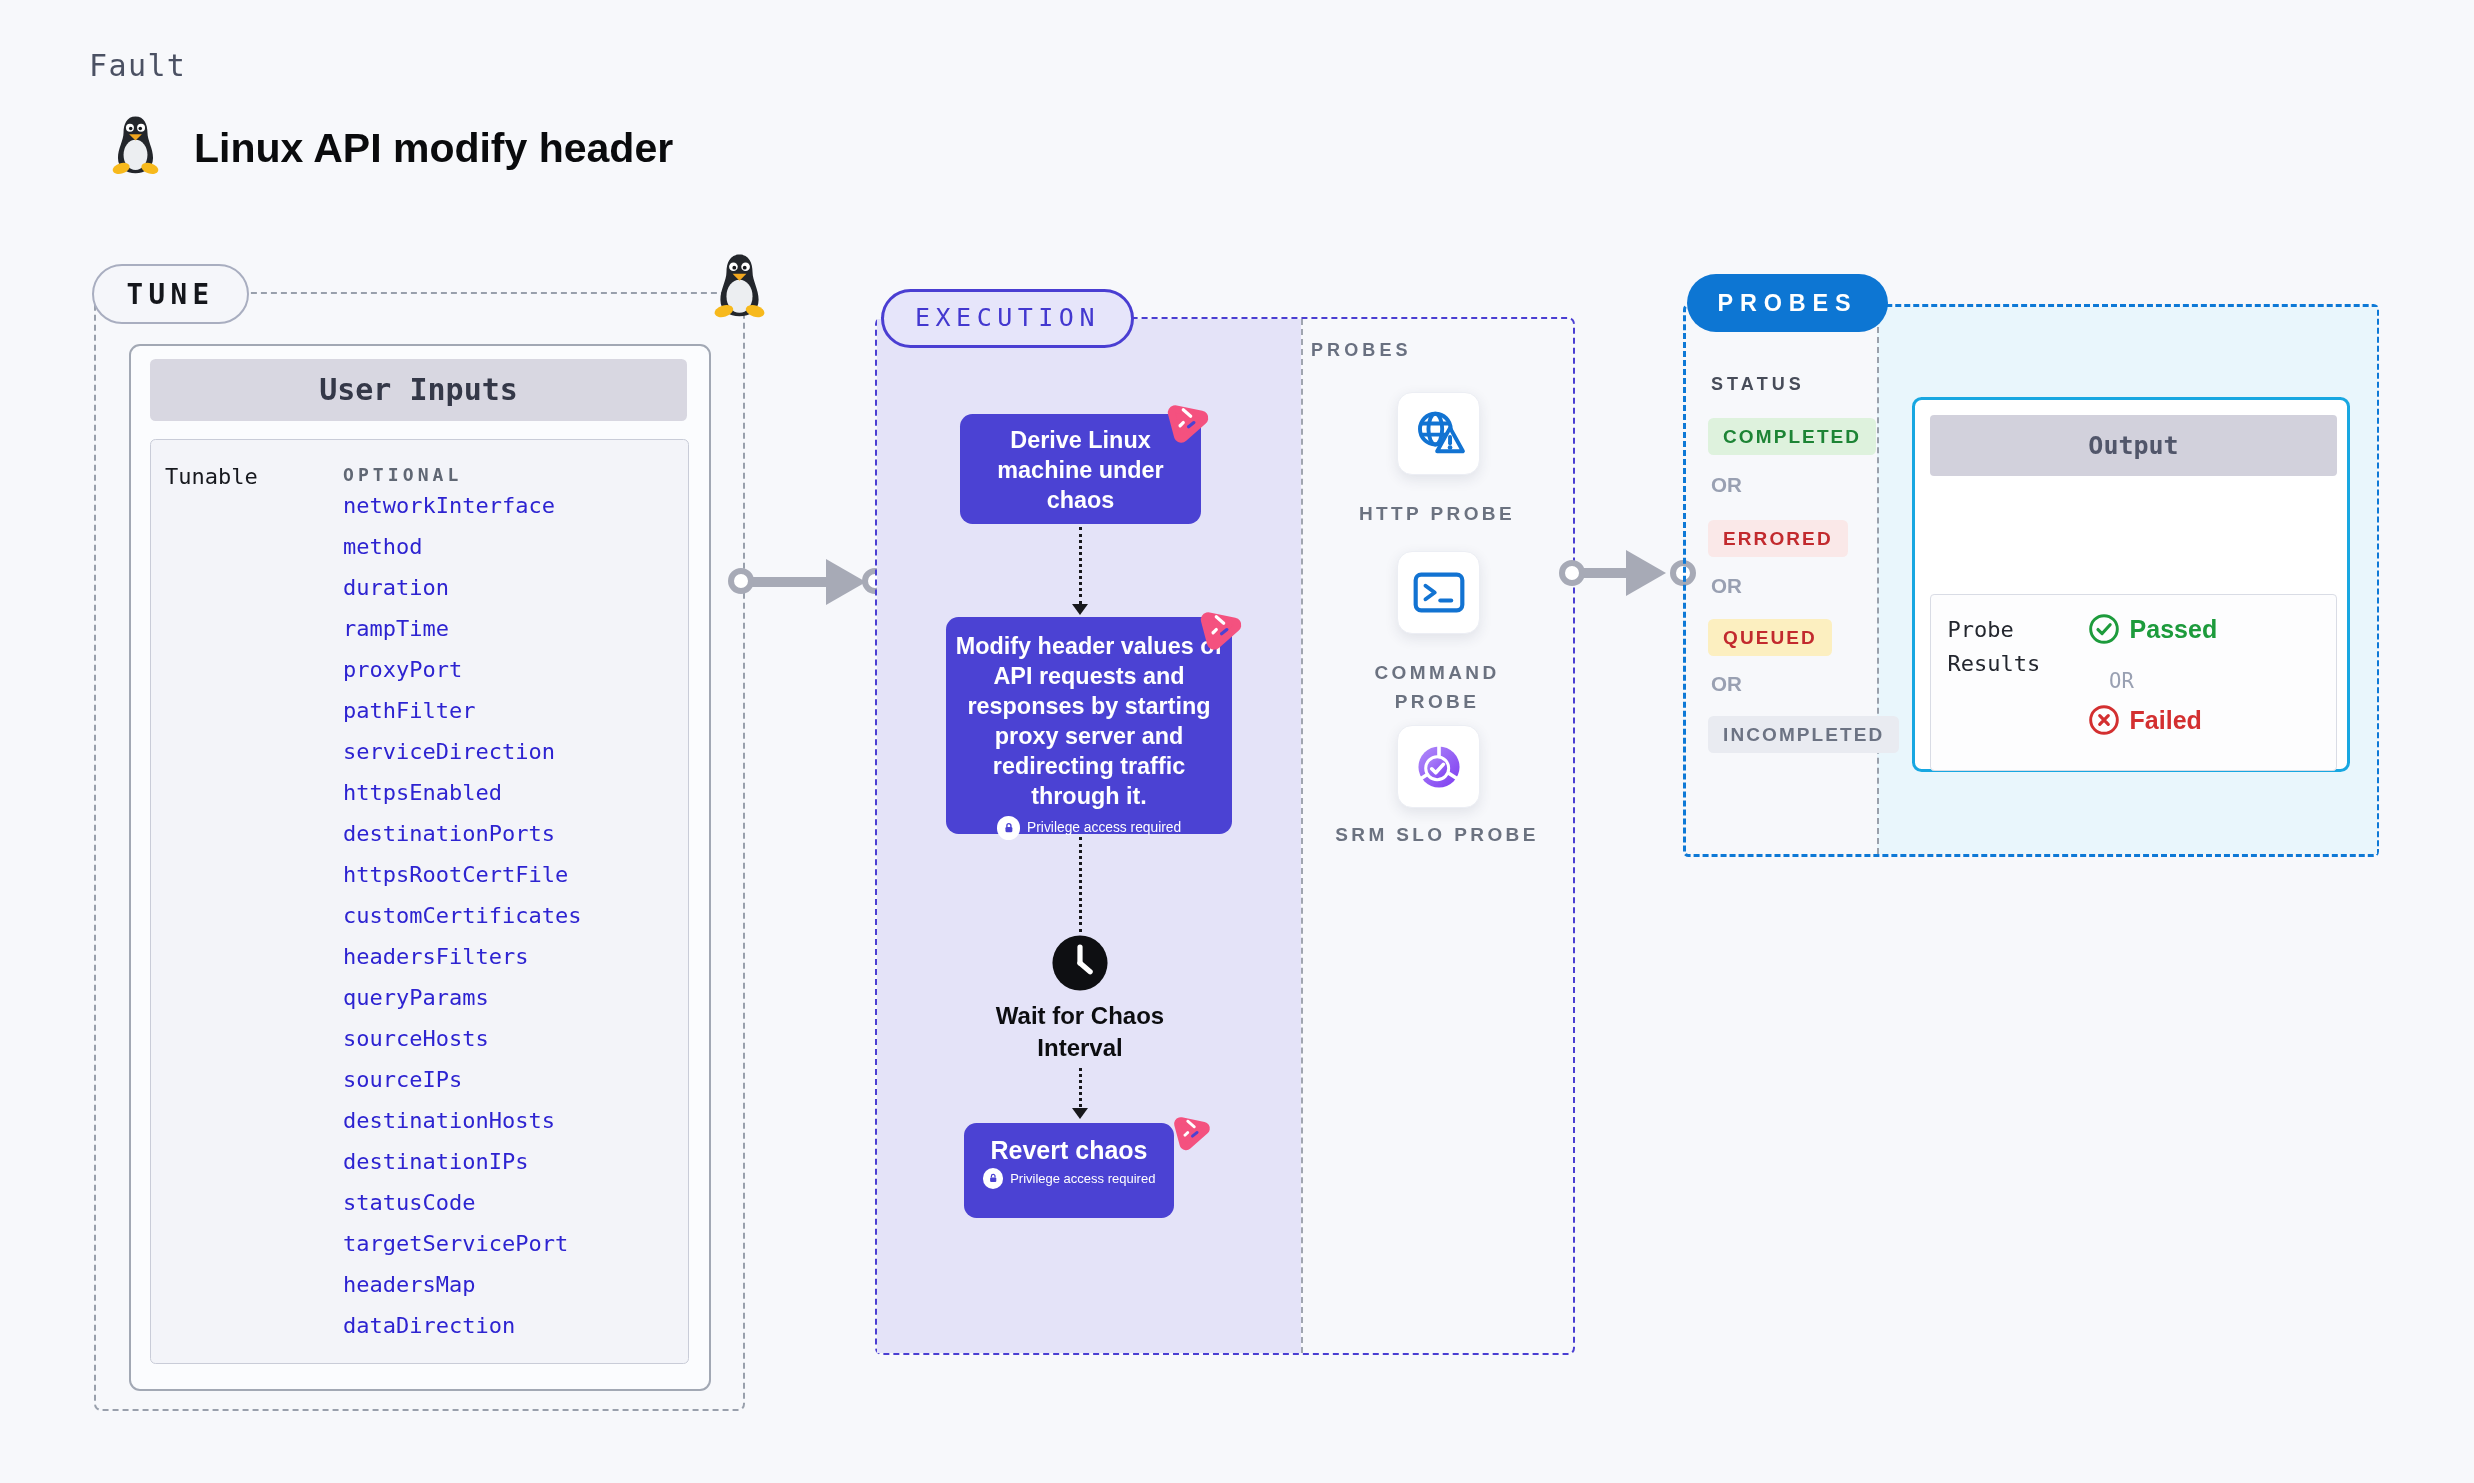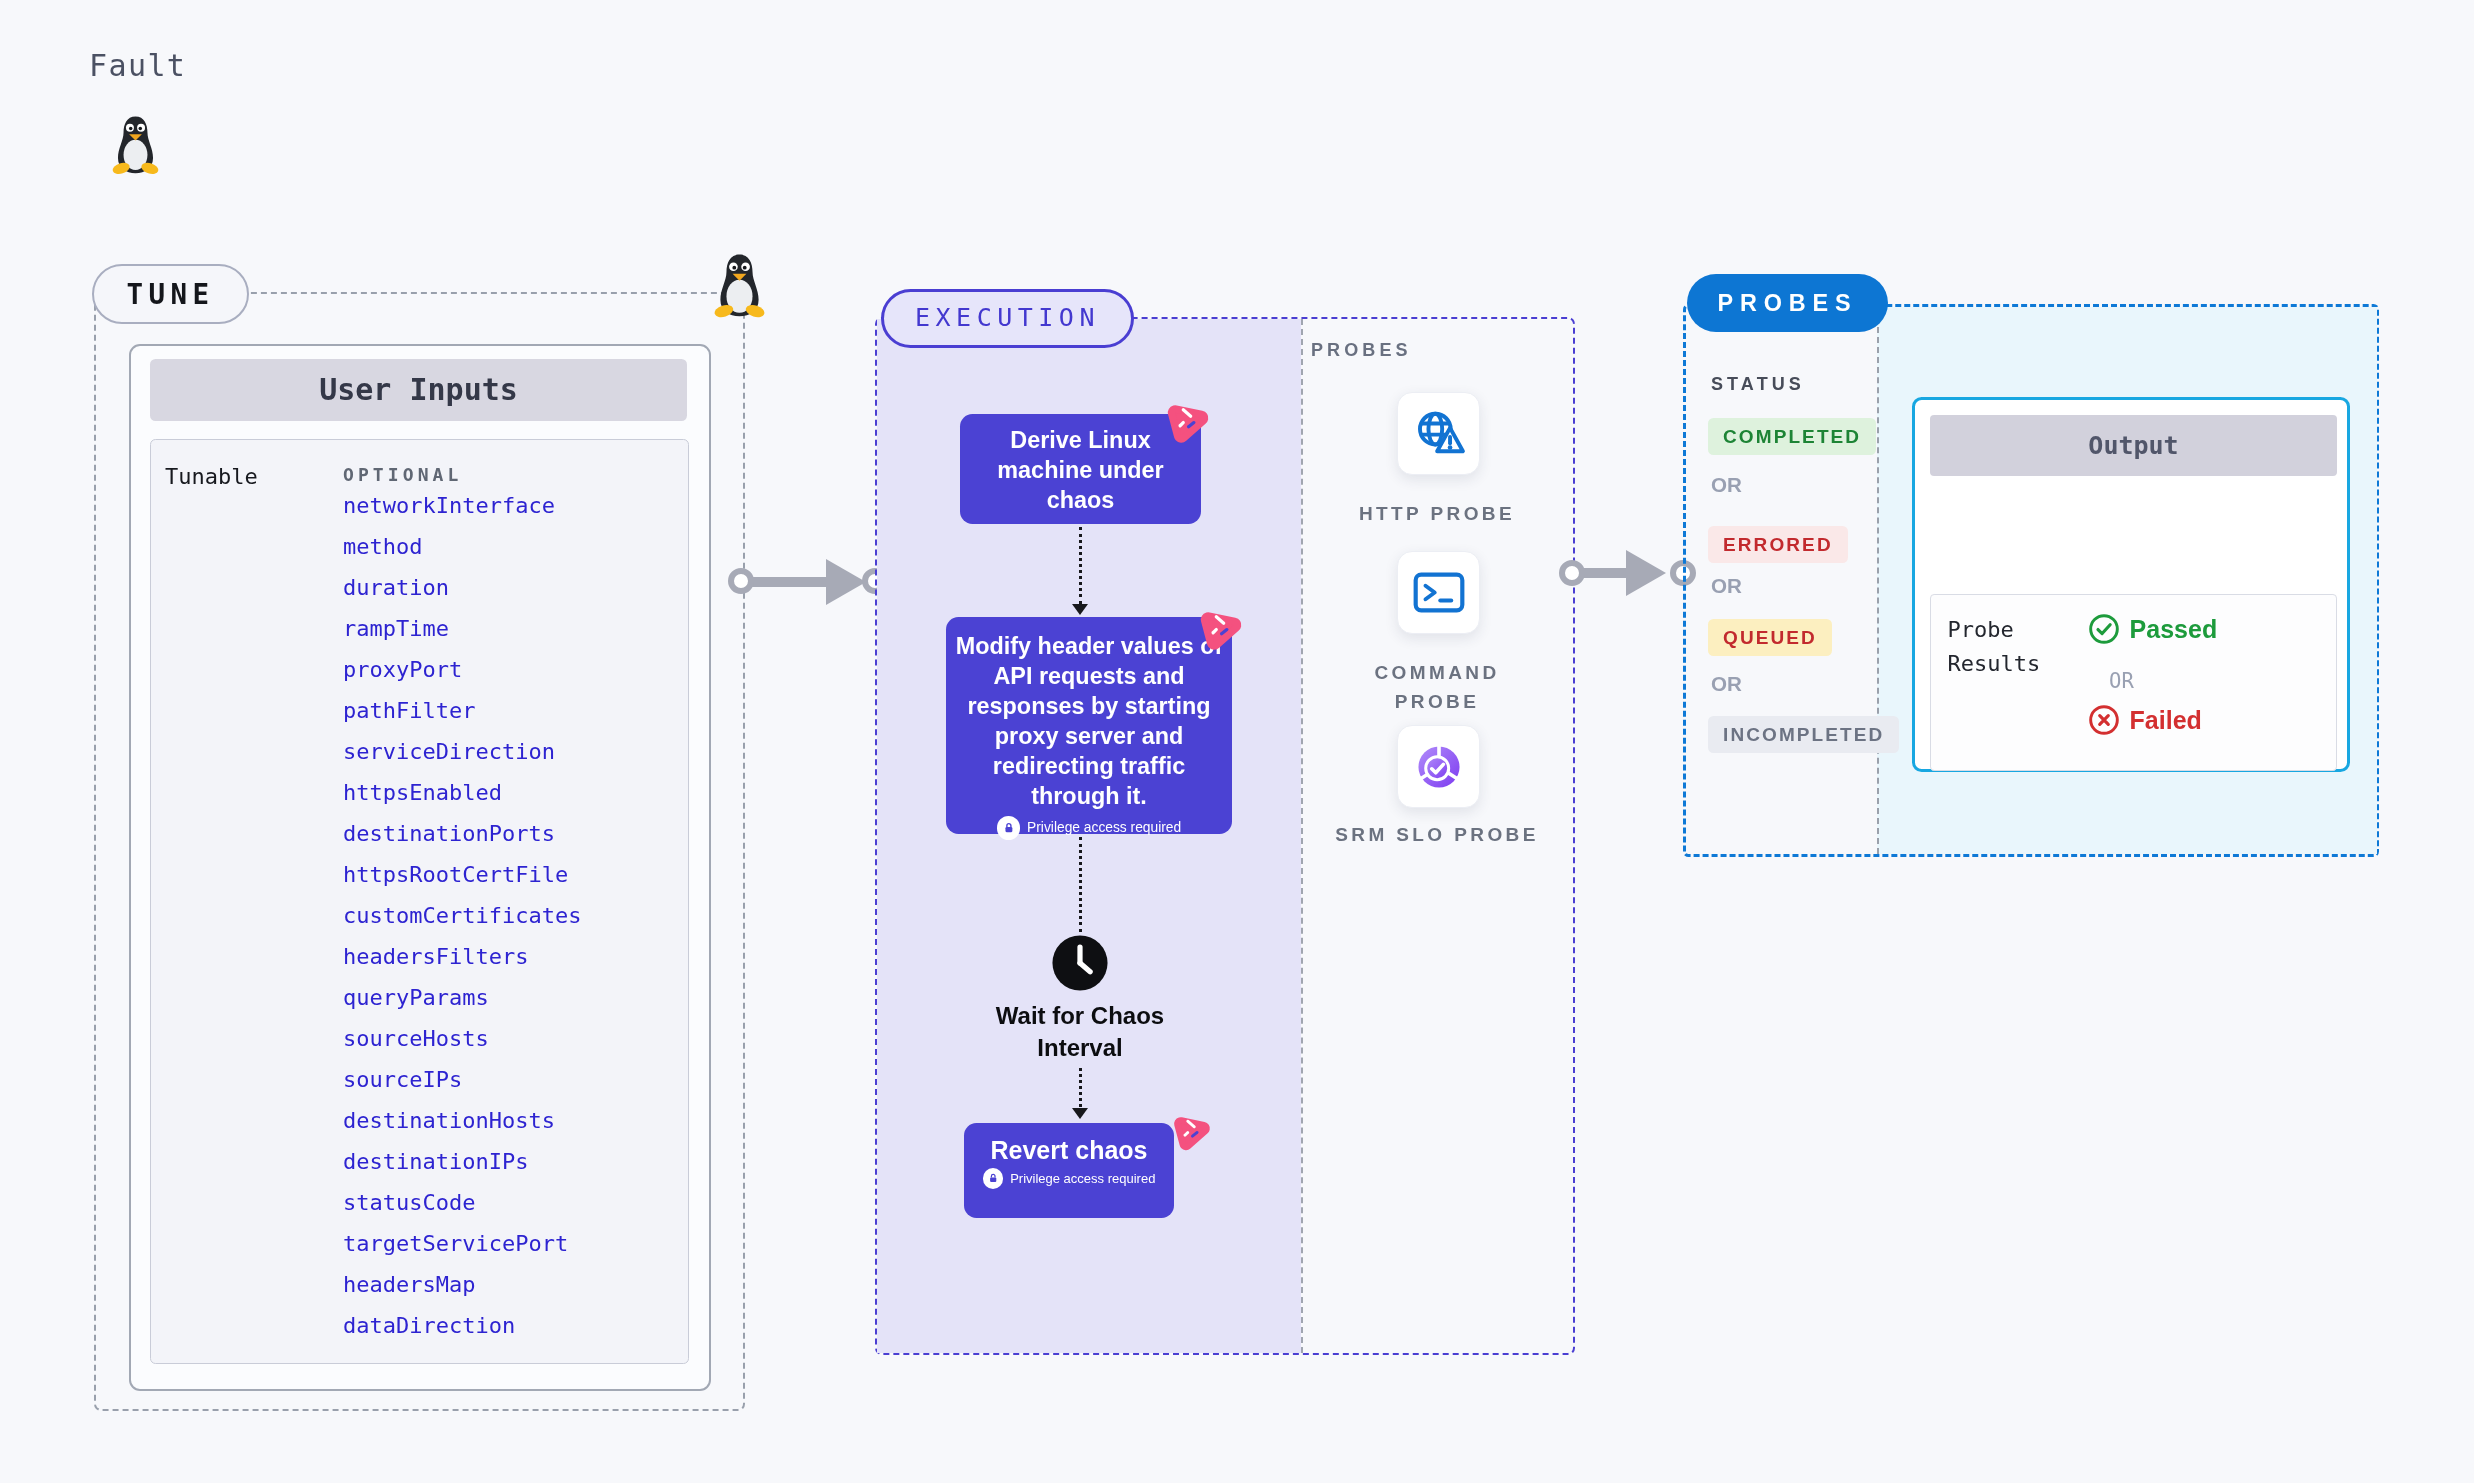--- a/index.html
+++ b/index.html
@@ -92,20 +92,21 @@
     <path d="M32 3 C21 3 17 13 17 23 C17 33 10 43 10 55 C10 68 20 74 32 74 C44 74 54 68 54 55 C54 43 47 33 47 23 C47 13 43 3 32 3 Z" fill="#23262b"></path>
     <ellipse cx="32" cy="51" rx="15" ry="19" fill="#eceef1"></ellipse>
     <circle cx="25" cy="17" r="5" fill="#fff"></circle>
       <circle cx="39" cy="17" r="5" fill="#fff"></circle>
     <circle cx="26" cy="18" r="2.2" fill="#16181c"></circle>
       <circle cx="38" cy="18" r="2.2" fill="#16181c"></circle>
     <path d="M24 25 L40 25 L32 33 Z" fill="#f2a71f"></path>
     <ellipse cx="14" cy="68" rx="11" ry="6.5" fill="#f7b91c" transform="rotate(-18 14 68)"></ellipse>
     <ellipse cx="50" cy="68" rx="11" ry="6.5" fill="#f7b91c" transform="rotate(18 50 68)"></ellipse>
   </svg>
+  <div class="abs page-title">Linux API modify header</div>
 
   <div class="abs tune-box"></div>
   <div class="abs tune-badge mono">TUNE</div>
   <svg class="abs tux-corner" viewBox="0 0 64 76">
     <path d="M32 3 C21 3 17 13 17 23 C17 33 10 43 10 55 C10 68 20 74 32 74 C44 74 54 68 54 55 C54 43 47 33 47 23 C47 13 43 3 32 3 Z" fill="#23262b"></path>
     <ellipse cx="32" cy="51" rx="15" ry="19" fill="#eceef1"></ellipse>
     <circle cx="25" cy="17" r="5" fill="#fff"></circle>
       <circle cx="39" cy="17" r="5" fill="#fff"></circle>
     <circle cx="26" cy="18" r="2.2" fill="#16181c"></circle>
       <circle cx="38" cy="18" r="2.2" fill="#16181c"></circle>
@@ -279,21 +280,21 @@
 
   <div class="abs result-box">
     <div class="abs result-cyan"></div>
     <div class="abs result-divider"></div>
   </div>
   <div class="abs result-badge">PROBES</div>
   <div class="abs status-heading">STATUS</div>
 
   <div class="abs status-badge st-success" style="top:418px;">COMPLETED</div>
   <div class="abs or-label" style="top:473px;">OR</div>
-  <div class="abs status-badge st-error" style="top:520px;margin-top:6px;">ERRORED</div>
+  <div class="abs status-badge st-error" style="top:520px;">ERRORED</div>
   <div class="abs or-label" style="top:574px;">OR</div>
   <div class="abs status-badge st-queued" style="top:619px;">QUEUED</div>
   <div class="abs or-label" style="top:672px;">OR</div>
   <div class="abs status-badge st-muted" style="top:716px;">INCOMPLETED</div>
 
   <div class="abs output-box">
     <div class="abs output-header mono">Output</div>
 
 
     <div class="abs output-row" style="top:194px;height:177px;">

